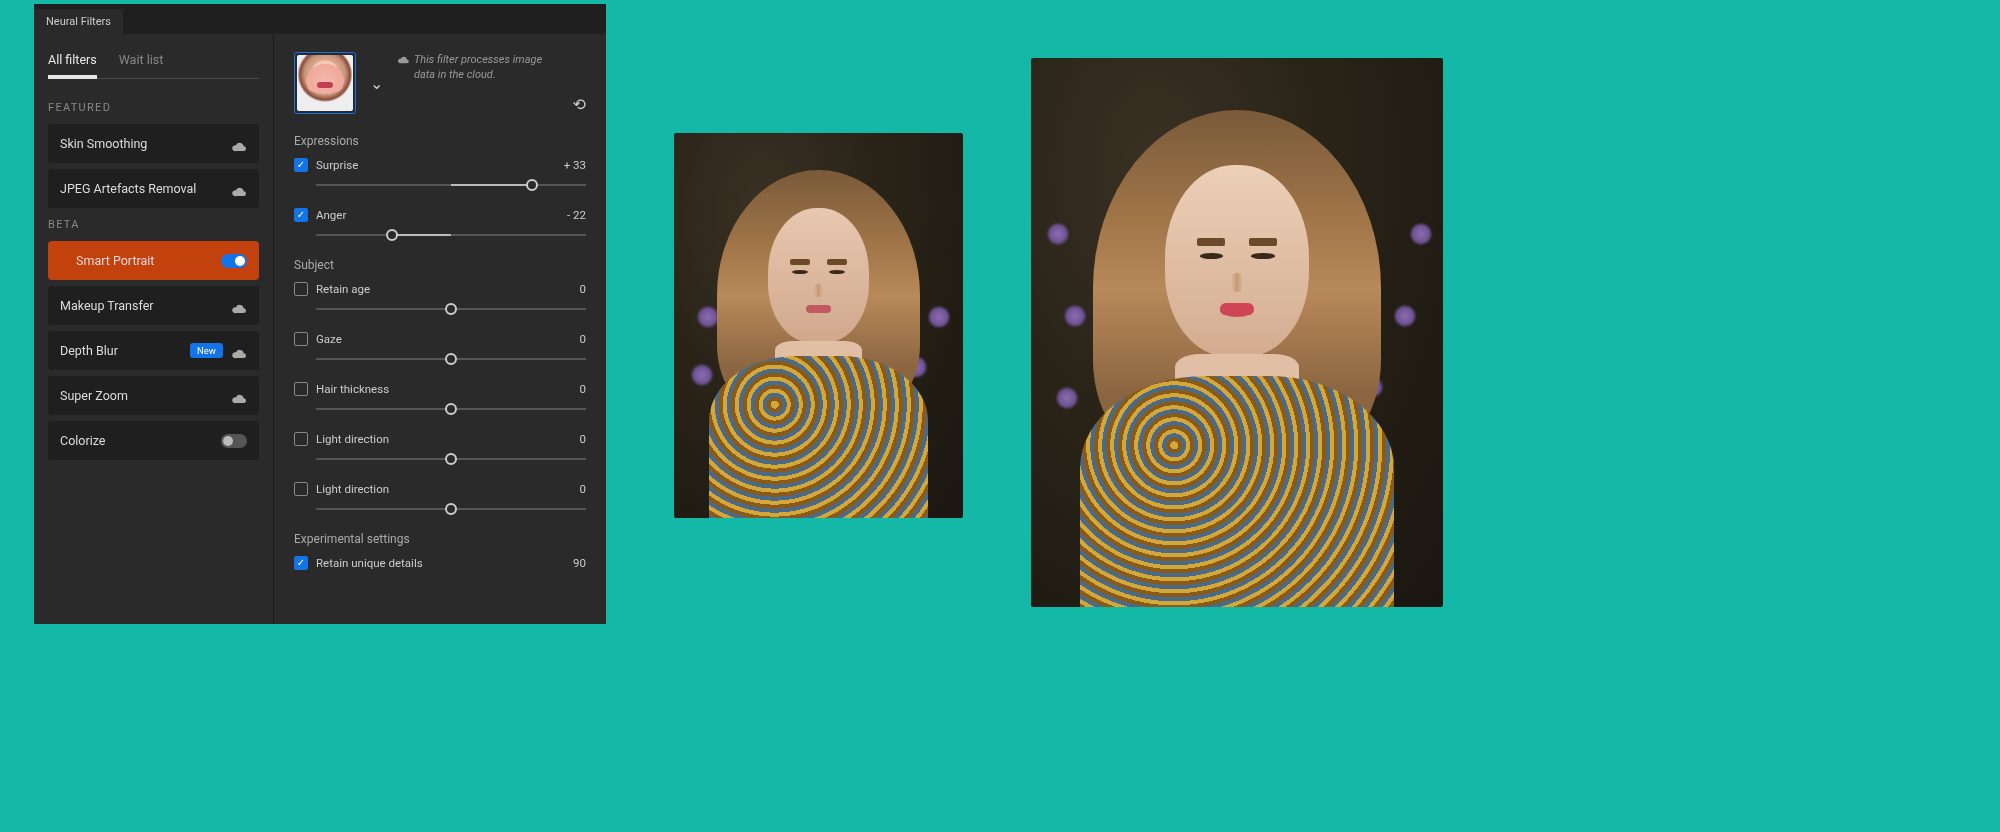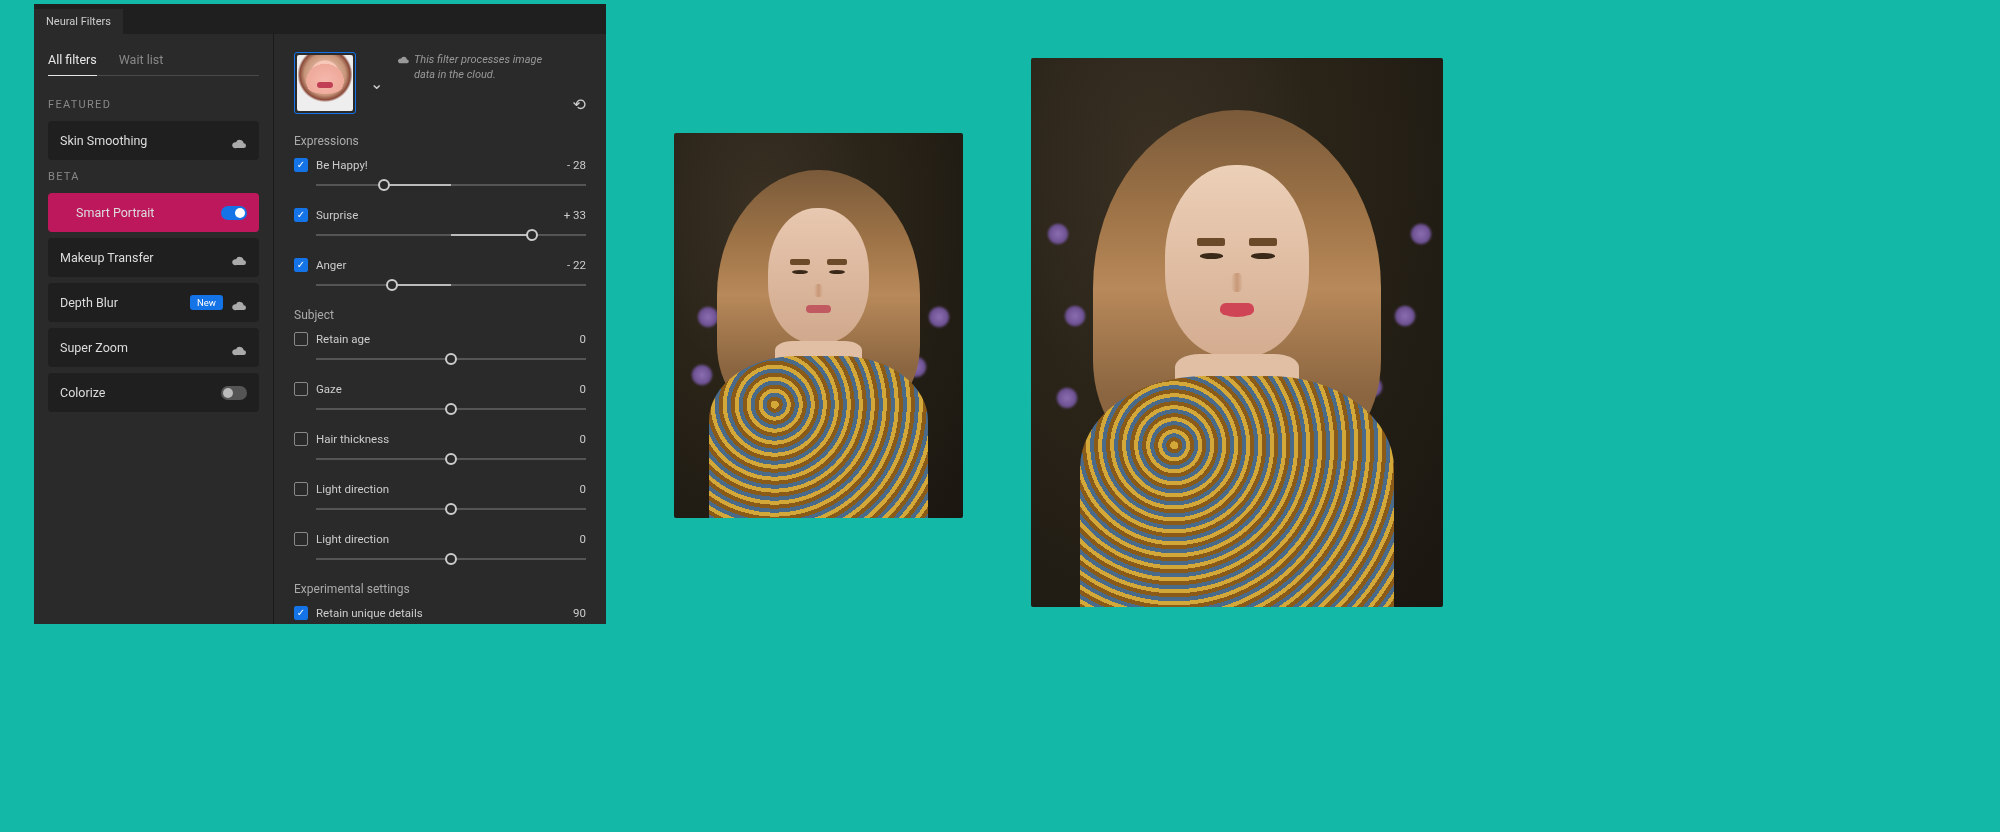--- a/index.html
+++ b/index.html
@@ -6,24 +6,24 @@
 body { background: #14b8a6; width: 2000px; height: 832px; position: relative; overflow: hidden; }
 
 .panel { position: absolute; left: 34px; top: 4px; width: 572px; height: 620px; background: #2a2a2a; display: flex; flex-direction: column; overflow: hidden; }
 .tab-bar { height: 30px; background: #1f1f1f; display: flex; align-items: flex-end; }
 .tab { padding: 6px 12px; font-size: 11px; color: #ccc; background: #2a2a2a; }
 .panel-body { flex: 1; display: flex; overflow: hidden; }
 
 .sidebar { width: 240px; padding: 18px 14px 14px; border-right: 1px solid #1a1a1a; overflow-y: auto; }
 .side-tabs { display: flex; gap: 22px; border-bottom: 1px solid #4a4a4a; margin-bottom: 22px; }
 .side-tab { font-size: 12.5px; color: #888; padding-bottom: 8px; cursor: pointer; }
-.side-tab.active { color: #e8e8e8; border-bottom: 1px solid #e5e5e5; margin-bottom: -1px; }
+.side-tab.active { color: #e8e8e8; border-bottom: 4px solid #e5e5e5; margin-bottom: -1px; }
 .section-label { font-size: 11px; letter-spacing: 1.3px; color: #888; margin: 10px 0 10px 0; }
 .filter-row { display: flex; align-items: center; justify-content: space-between; background: #1f1f1f; border-radius: 4px; padding: 12px 12px; margin-bottom: 6px; cursor: pointer; }
-.filter-row.selected { background: #be185d; padding-left: 28px; }
+.filter-row.selected { background: #c2410c; padding-left: 28px; }
 .filter-name { font-size: 12.5px; color: #ddd; }
 .filter-right { display: flex; align-items: center; gap: 8px; }
 .badge-new { font-size: 9.5px; background: #1473e6; color: #fff; padding: 2px 7px; border-radius: 3px; }
 .cloud { width: 16px; height: 12px; position: relative; }
 .cloud svg { width: 100%; height: 100%; fill: #aaa; }
 .toggle { width: 26px; height: 14px; border-radius: 7px; background: #555; position: relative; }
 .toggle::after { content: ""; position: absolute; width: 10px; height: 10px; border-radius: 50%; background: #bbb; top: 2px; left: 2px; }
 .toggle.on { background: #1473e6; }
 .toggle.on::after { background: #fff; left: auto; right: 2px; }
 
@@ -93,20 +93,28 @@
       <div class="section-label">FEATURED</div>
 
       <div class="filter-row">
         <span class="filter-name">Skin Smoothing</span>
         <span class="filter-right">
             <span class="cloud"><svg viewBox="0 0 24 16">
                 <path d="M19 7a6 6 0 00-11.5-1.5A4.5 4.5 0 108 14h11a3.5 3.5 0 000-7z"></path>
               </svg></span>
           </span>
       </div>
+      <div class="filter-row">
+        <span class="filter-name">JPEG Artefacts Removal</span>
+        <span class="filter-right">
+            <span class="cloud"><svg viewBox="0 0 24 16">
+                <path d="M19 7a6 6 0 00-11.5-1.5A4.5 4.5 0 108 14h11a3.5 3.5 0 000-7z"></path>
+              </svg></span>
+          </span>
+      </div>
 
       <div class="section-label">BETA</div>
 
       <div class="filter-row selected">
         <span class="filter-name">Smart Portrait</span>
         <span class="filter-right">
             <span class="toggle on"></span>
           </span>
       </div>
       <div class="filter-row">
@@ -151,35 +159,20 @@
         <div class="info-col">
           <span class="info-cloud"><svg viewBox="0 0 24 16">
                 <path d="M19 7a6 6 0 00-11.5-1.5A4.5 4.5 0 108 14h11a3.5 3.5 0 000-7z"></path>
               </svg></span>
           <span class="info-text">This filter processes image data in the cloud.</span>
         </div>
         <div class="reset-icon">⟲</div>
       </div>
 
       <div class="group-label">Expressions</div>
-      <div id="slider-happy" class="slider-row">
-          <div class="slider-head">
-            <div class="slider-left">
-              <span class="check checked"></span>
-              <span class="slider-label">Be Happy!</span>
-            </div>
-            <span class="slider-val">- 28</span>
-          </div>
-          <div class="track">
-            <div class="track-line">
-              <div class="fill" style="left:25%;right:50%"></div>
-            </div>
-            <div class="knob" style="left:25%"></div>
-          </div>
-        </div>
       <div id="slider-surprise" class="slider-row">
           <div class="slider-head">
             <div class="slider-left">
               <span class="check checked"></span>
               <span class="slider-label">Surprise</span>
             </div>
             <span class="slider-val">+ 33</span>
           </div>
           <div class="track">
             <div class="track-line">

